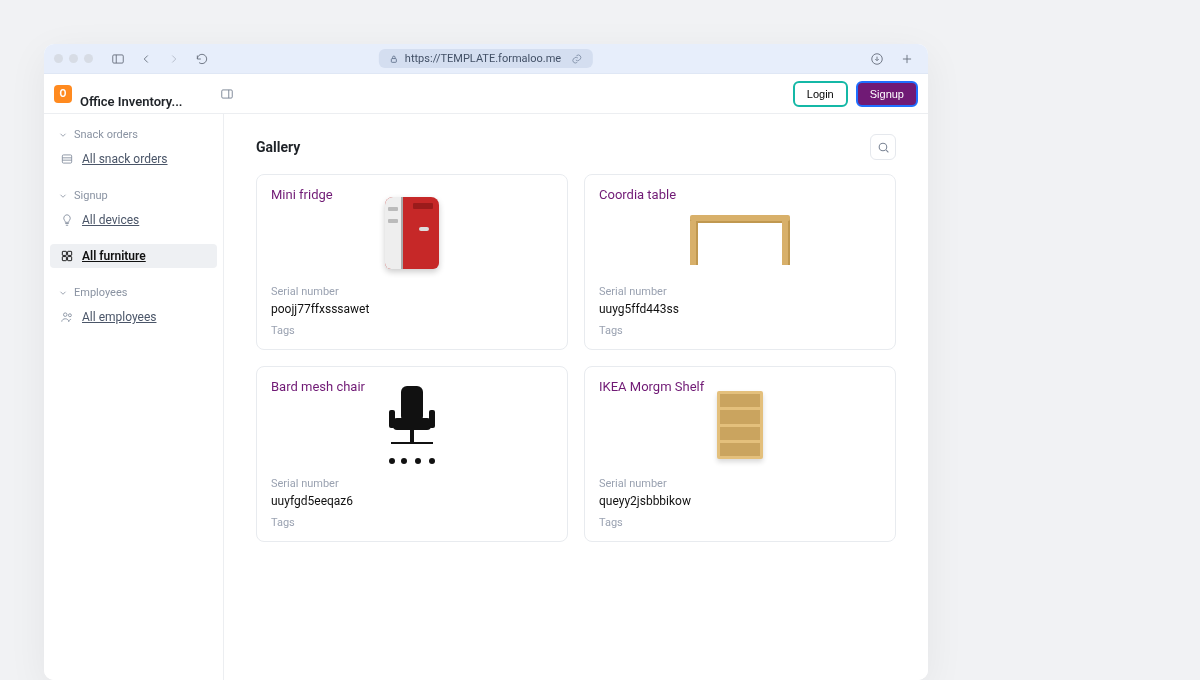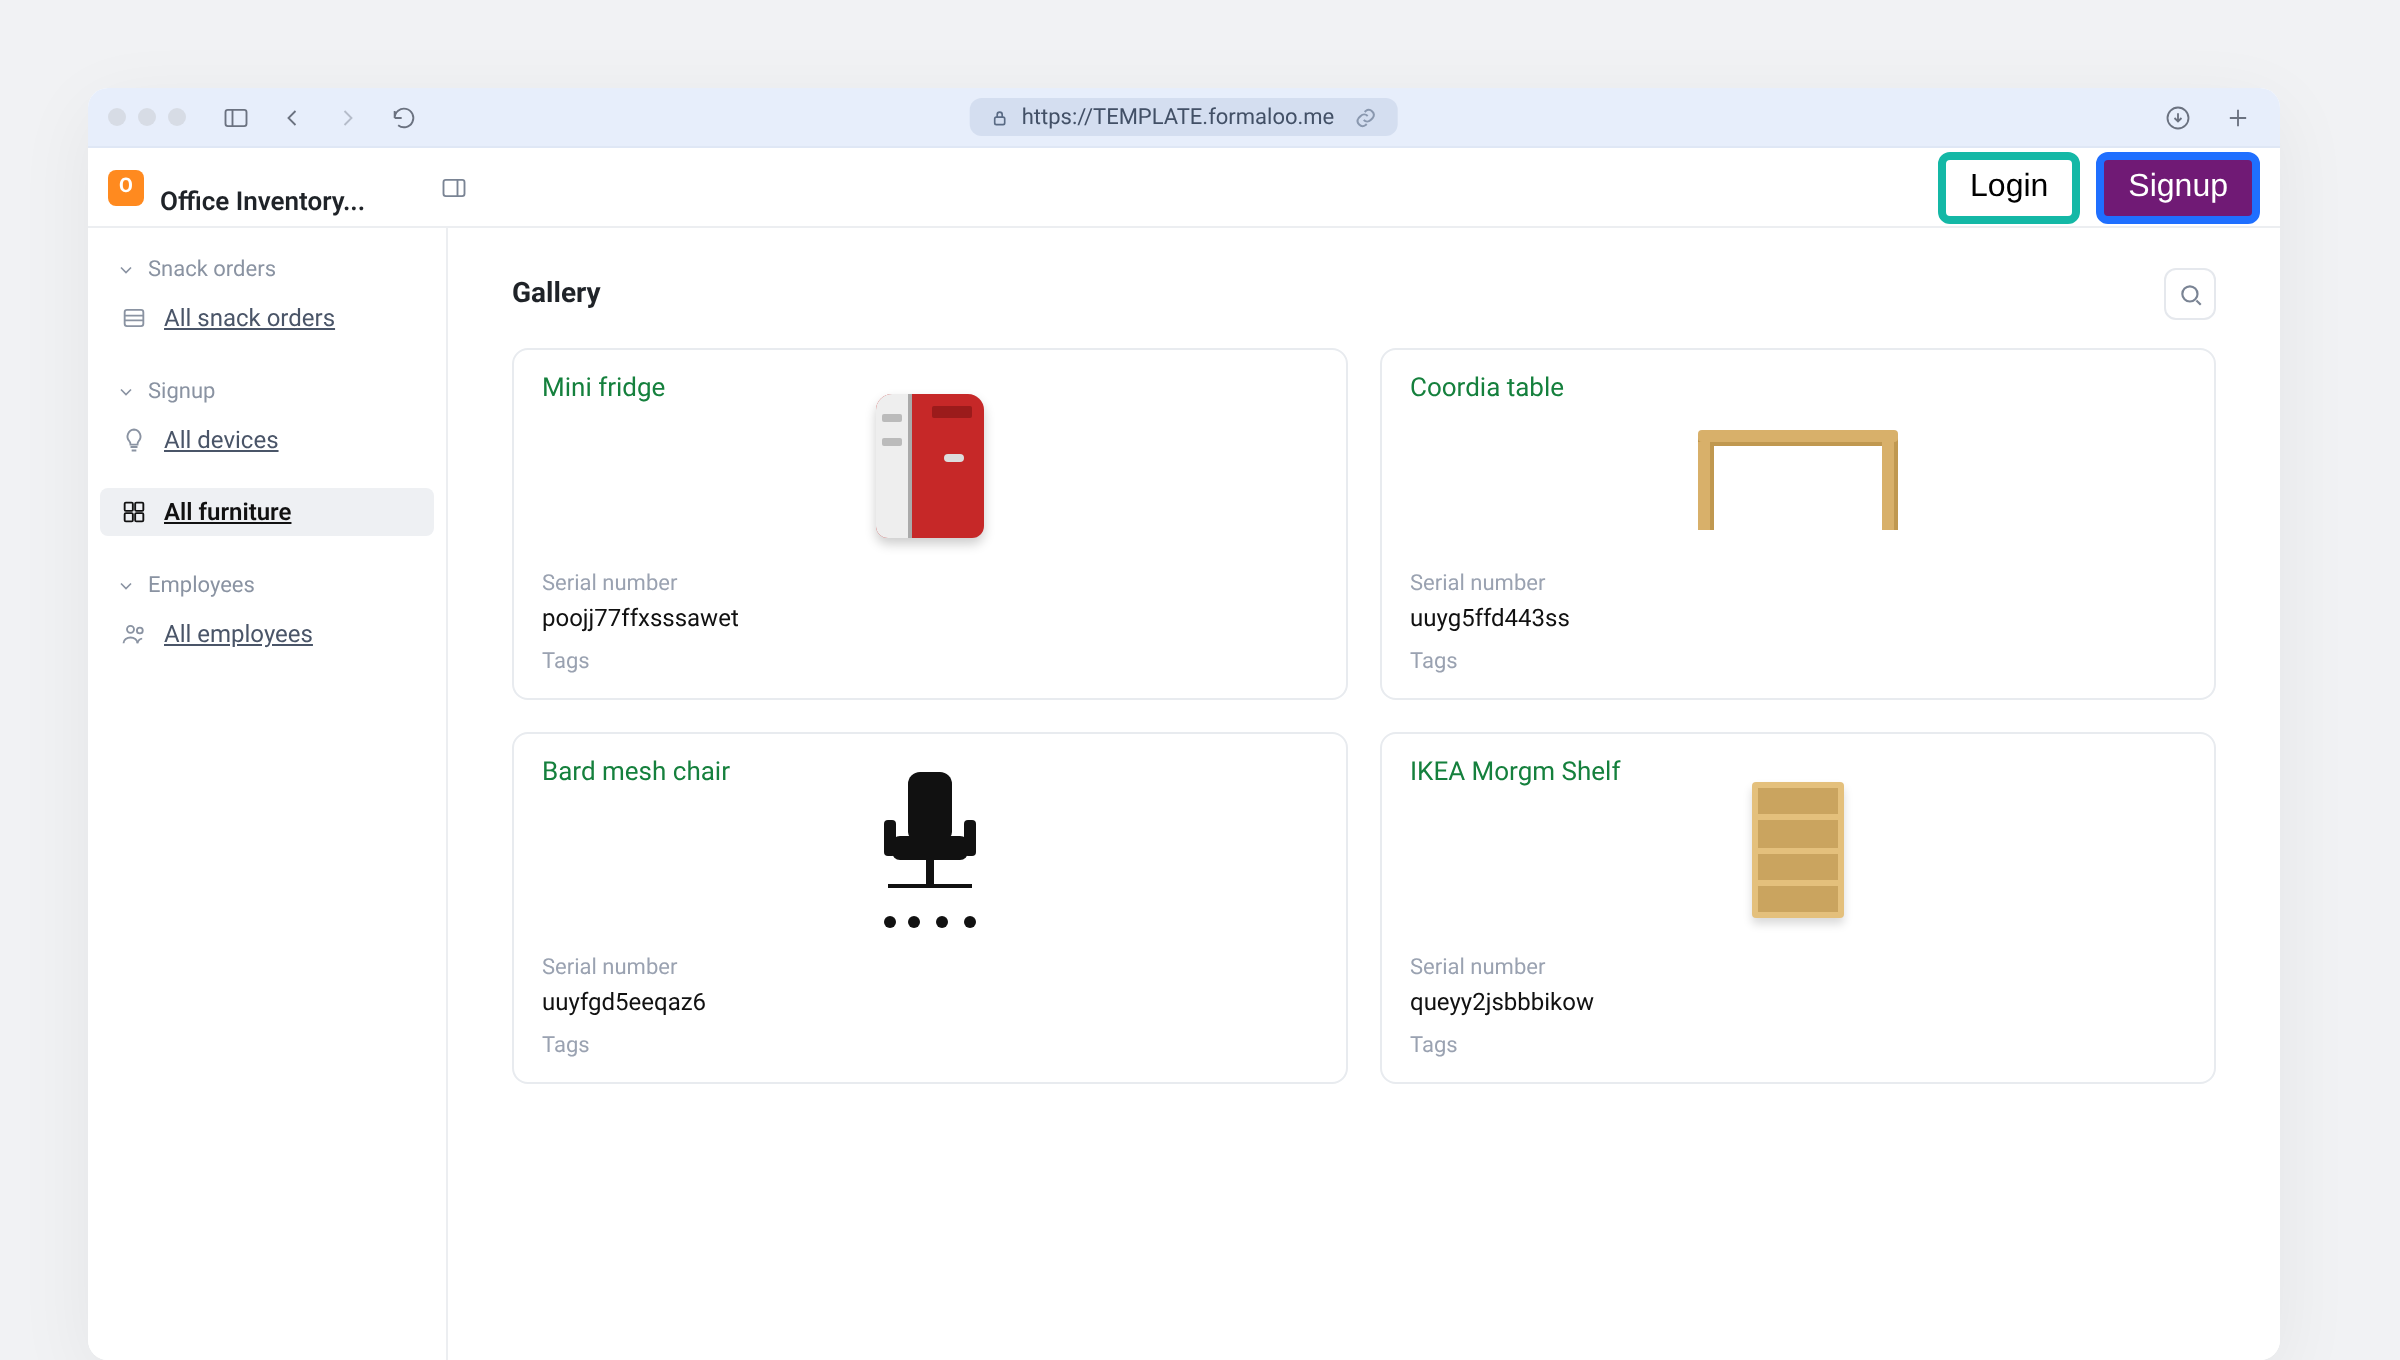--- a/index.html
+++ b/index.html
@@ -7,21 +7,21 @@
     font-family: -apple-system, BlinkMacSystemFont, "Segoe UI", Roboto, sans-serif;
     background: #f1f2f4;
     width: 1200px;
     height: 680px;
     overflow: hidden;
     font-size: 13px;
     color: #1f2328;
     padding: 44px;
   }
   .window {
-    width: 1096px;
+    width: 884px;
     height: 636px;
     background: #fff;
     border-radius: 10px;
     box-shadow: 0 10px 40px rgba(0,0,0,0.06);
     overflow: hidden;
     display: flex;
     flex-direction: column;
   }
   
   .chrome {
@@ -75,22 +75,22 @@
   }
   .app-title { font-weight: 600; font-size: 13px; max-width: 120px; white-space: nowrap; overflow: hidden; text-overflow: ellipsis; margin-top: 16px; }
   .panel-toggle {
     margin-left: 25px;
     color:#7a8494;
   }
   .hdr-actions { display:flex; gap:8px; }
   .btn {
     padding: 5px 12px;
     border-radius: 6px;
-    font-size: 16px;
-    border: 4px solid #14b8a6;
+    font-size: 11px;
+    border: 2px solid #14b8a6;
     background:#fff;
     cursor:pointer;
   }
   .btn-primary { background:#701a75; color:#fff; border-color:#1f6fff; }
 
   
   .body {
     flex:1; display:flex; overflow:hidden;
   }
   .sidebar {
@@ -131,21 +131,21 @@
     display:flex; align-items:center; justify-content:center; color:#7a8494;
   }
   .gallery {
     display:grid; grid-template-columns: 1fr 1fr; gap: 16px;
   }
   .card {
     border:1px solid #e8ebef; border-radius:8px; padding:12px 14px;
     display:flex; flex-direction:column; min-height: 176px;
     position:relative;
   }
-  .card-title { font-size:13px; color:#15803d; margin-bottom: 4px; }
+  .card-title { font-size:13px; color:#701a75; margin-bottom: 4px; }
   .card-img {
     position:absolute; left:50%; top:18px; transform:translateX(-50%);
     width: 100px; height: 80px; display:flex; align-items:center; justify-content:center;
   }
   .lbl { color:#9aa2b1; font-size:11px; margin-top: auto; }
   .val { font-size:12px; color:#111; margin-top:4px; }
   .tags-lbl { color:#9aa2b1; font-size:11px; margin-top: 8px; }
 
   
   .fridge-body { width:54px; height:72px; background:#c62828; border-radius:8px 8px 6px 6px; position:relative; box-shadow: 0 3px 6px rgba(0,0,0,.2);}

